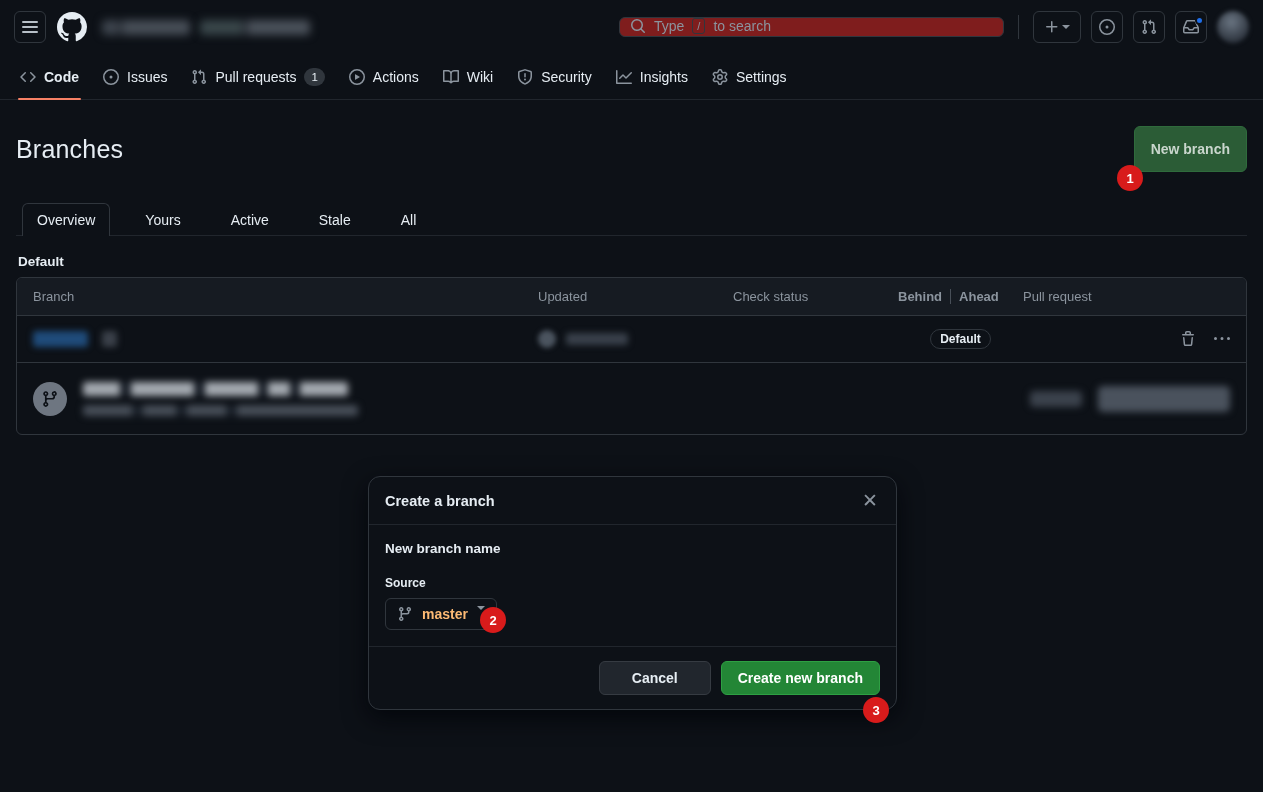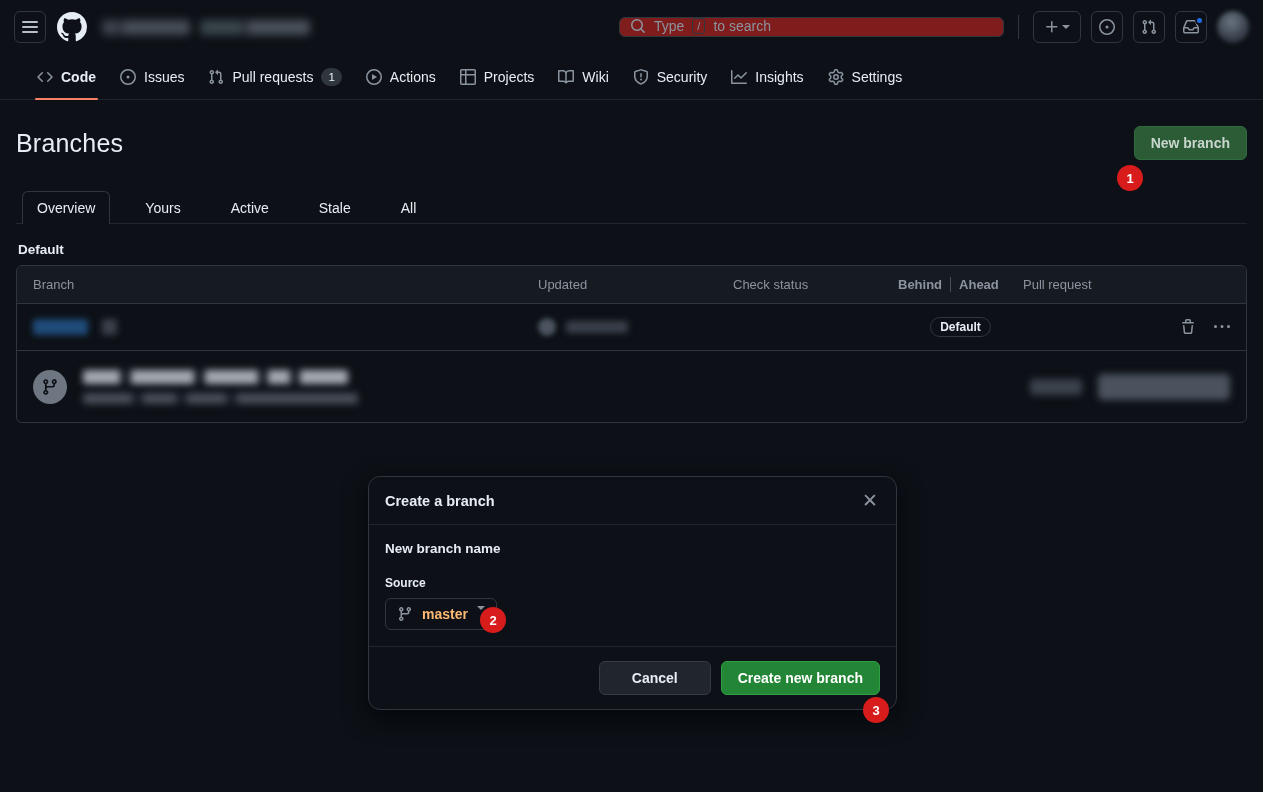--- a/index.html
+++ b/index.html
@@ -51,21 +51,21 @@
   }
   .notif-dot {
     position: absolute; width: 9px; height: 9px; border-radius: 50%;
     background: #1f6feb; border: 2px solid #0d1117; top: 4px; right: 2px;
   }
   .inbox-wrap { position: relative; }
 
   
   .repo-nav {
     height: 46px; display: flex; align-items: flex-end; gap: 4px;
-    padding: 0 27px; border-bottom: 1px solid #21262d;
+    padding: 0 10px; border-bottom: 1px solid #21262d;
     background: #0d1117;
   }
   .repo-tab {
     display: flex; align-items: center; gap: 8px;
     padding: 0 10px 11px; font-size: 14px; color: #e6edf3;
     position: relative; cursor: pointer; height: 100%;
     align-items: center; padding-bottom: 0;
   }
   .repo-tab .tlabel { line-height: 44px; }
   .repo-tab.active .tlabel { font-weight: bold; }
@@ -79,21 +79,21 @@
   }
   .ic { width: 16px; height: 16px; display: inline-block; color: #8b949e; flex: none; }
 
   
   .content { padding: 26px 16px 0; }
   .title-row { display: flex; align-items: center; justify-content: space-between; }
   h1.page-title { font-size: 25px; font-weight: normal; color: #e6edf3; letter-spacing: .2px; }
   .btn-new-branch {
     background: #2b5c36; color: #c9d6cd; border: 1px solid #2f6b3c;
     border-radius: 6px; font-size: 14px; font-weight: bold;
-    padding: 8px 16px; cursor: pointer;
+    padding: 14px 16px; cursor: pointer;
   }
   .new-branch-wrap { position: relative; }
 
   .seg-tabs { display: flex; margin-top: 30px; border-bottom: 1px solid #21262d; padding-left: 6px; gap: 20px; }
   .seg-tab {
     font-size: 14px; color: #e6edf3; padding: 8px 14px; cursor: pointer;
     border: 1px solid transparent; border-bottom: none; border-radius: 6px 6px 0 0;
     position: relative; top: 1px;
   }
   .seg-tab.active { border-color: #30363d; background: #0d1117; }
@@ -286,26 +286,20 @@
       <span class="count-badge">1</span>
     </div>
     <div class="repo-tab">
       <svg class="ic" viewBox="0 0 16 16" fill="currentColor">
           <path d="M8 0a8 8 0 1 1 0 16A8 8 0 0 1 8 0ZM1.5 8a6.5 6.5 0 1 0 13 0 6.5 6.5 0 0 0-13 0Zm4.879-2.773 4.264 2.559a.25.25 0 0 1 0 .428l-4.264 2.559A.25.25 0 0 1 6 10.559V5.442a.25.25 0 0 1 .379-.215Z"></path>
         </svg>
       <span class="tlabel">Actions</span>
     </div>
     <div class="repo-tab">
       <svg class="ic" viewBox="0 0 16 16" fill="currentColor">
-          <path d="M0 1.75C0 .784.784 0 1.75 0h12.5C15.216 0 16 .784 16 1.75v12.5A1.75 1.75 0 0 1 14.25 16H1.75A1.75 1.75 0 0 1 0 14.25ZM6.5 6.5v8h7.75a.25.25 0 0 0 .25-.25V6.5Zm8-1.5V1.75a.25.25 0 0 0-.25-.25H6.5V5Zm-13 1.5v7.75c0 .138.112.25.25.25H5v-8ZM5 5V1.5H1.75a.25.25 0 0 0-.25.25V5Z"></path>
-        </svg>
-      <span class="tlabel">Projects</span>
-    </div>
-    <div class="repo-tab">
-      <svg class="ic" viewBox="0 0 16 16" fill="currentColor">
           <path d="M0 1.75A.75.75 0 0 1 .75 1h4.253c1.227 0 2.317.59 3 1.501A3.743 3.743 0 0 1 11.006 1h4.245a.75.75 0 0 1 .75.75v10.5a.75.75 0 0 1-.75.75h-4.507a2.25 2.25 0 0 0-1.591.659l-.622.621a.75.75 0 0 1-1.06 0l-.622-.621A2.25 2.25 0 0 0 5.258 13H.75a.75.75 0 0 1-.75-.75Zm7.251 10.324.004-5.073-.002-2.253A2.25 2.25 0 0 0 5.003 2.5H1.5v9h3.757a3.75 3.75 0 0 1 1.994.574ZM8.755 4.75l-.004 7.322a3.752 3.752 0 0 1 1.992-.572H14.5v-9h-3.495a2.25 2.25 0 0 0-2.25 2.25Z"></path>
         </svg>
       <span class="tlabel">Wiki</span>
     </div>
     <div class="repo-tab">
       <svg class="ic" viewBox="0 0 16 16" fill="currentColor">
           <path d="M7.467.133a1.748 1.748 0 0 1 1.066 0l5.25 1.68A1.75 1.75 0 0 1 15 3.48V7c0 1.566-.32 3.182-1.303 4.682-.983 1.498-2.585 2.813-5.032 3.855a1.7 1.7 0 0 1-1.33 0c-2.447-1.042-4.049-2.357-5.032-3.855C1.32 10.182 1 8.566 1 7V3.48a1.75 1.75 0 0 1 1.217-1.667Zm.61 1.429a.25.25 0 0 0-.153 0l-5.25 1.68a.25.25 0 0 0-.174.238V7c0 1.358.275 2.666 1.057 3.86.784 1.194 2.121 2.34 4.366 3.297a.2.2 0 0 0 .154 0c2.245-.956 3.582-2.104 4.366-3.298C13.225 9.666 13.5 8.36 13.5 7V3.48a.251.251 0 0 0-.174-.237l-5.25-1.68ZM8.75 4.75v3a.75.75 0 0 1-1.5 0v-3a.75.75 0 0 1 1.5 0ZM9 10.5a1 1 0 1 1-2 0 1 1 0 0 1 2 0Z"></path>
         </svg>
       <span class="tlabel">Security</span>
     </div>

